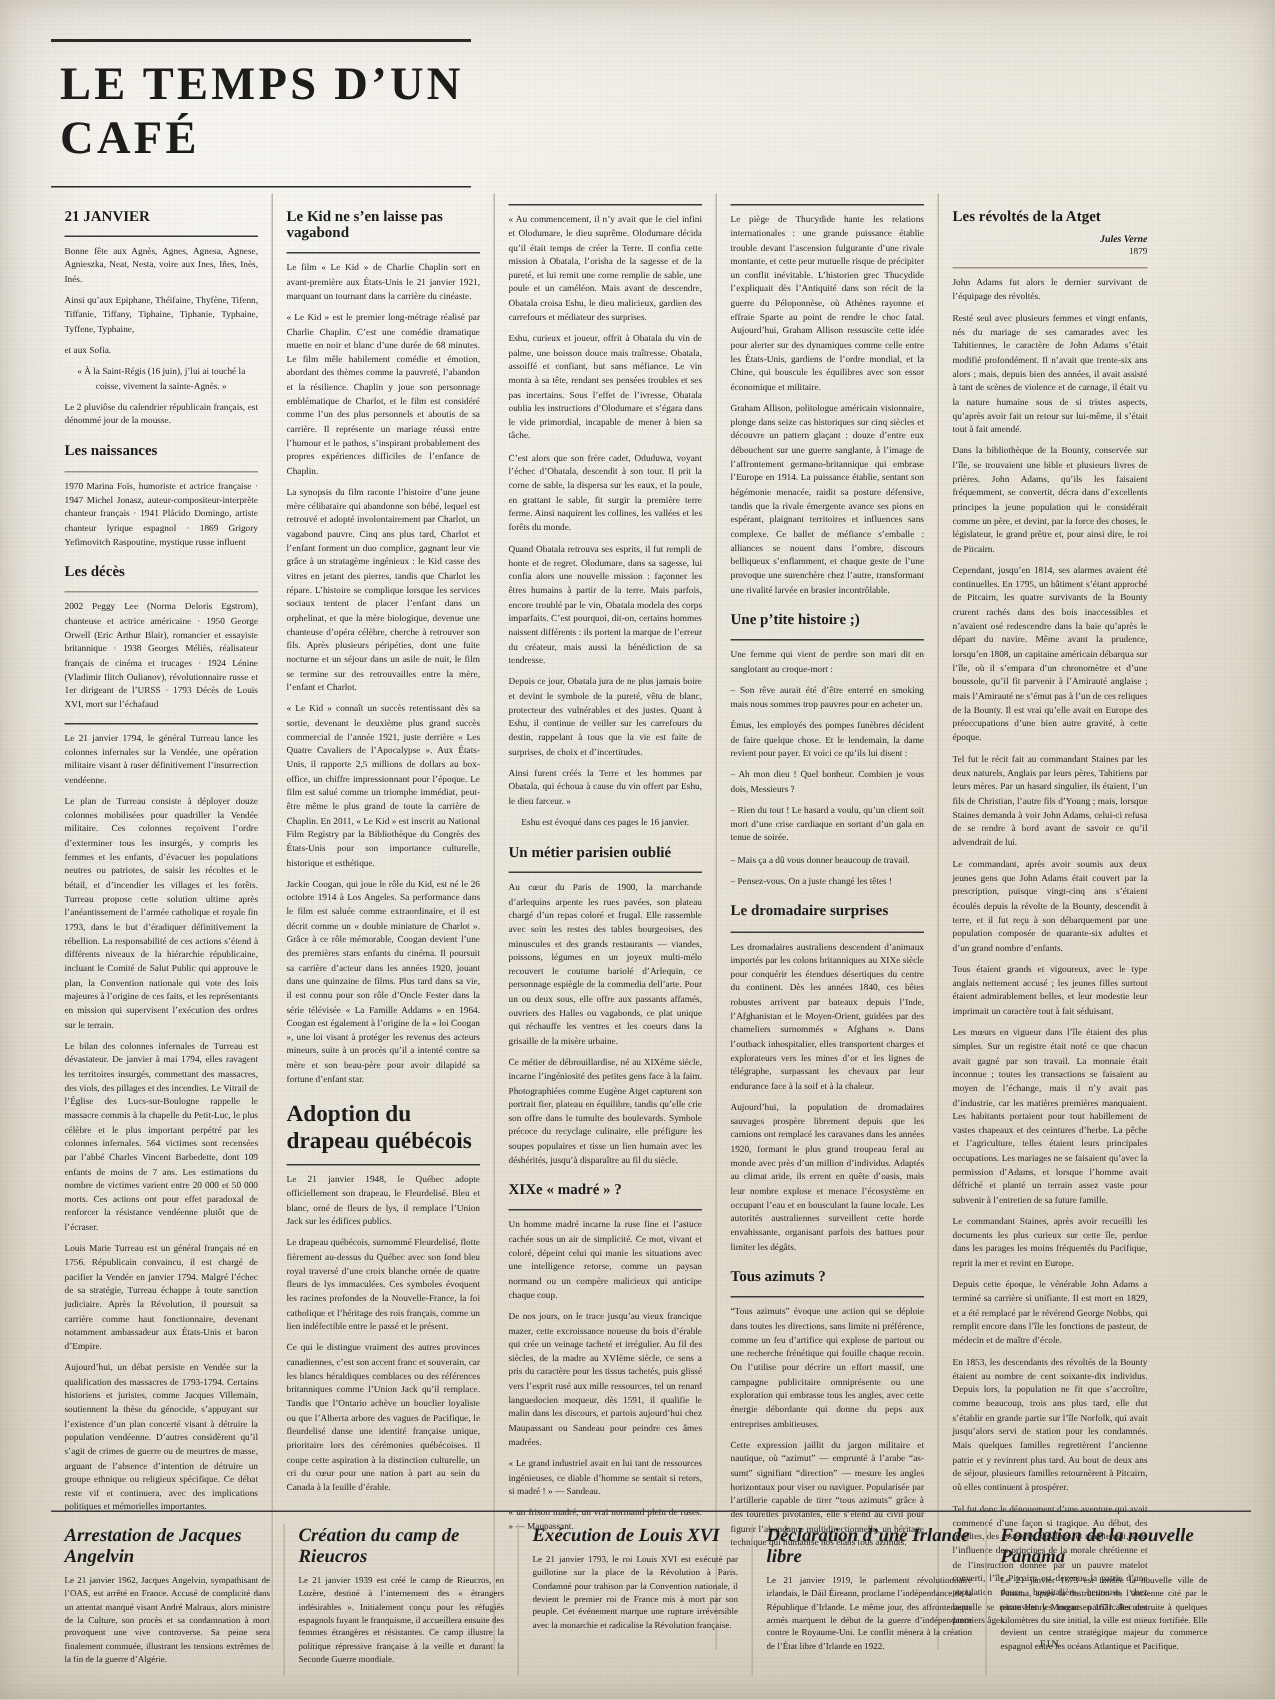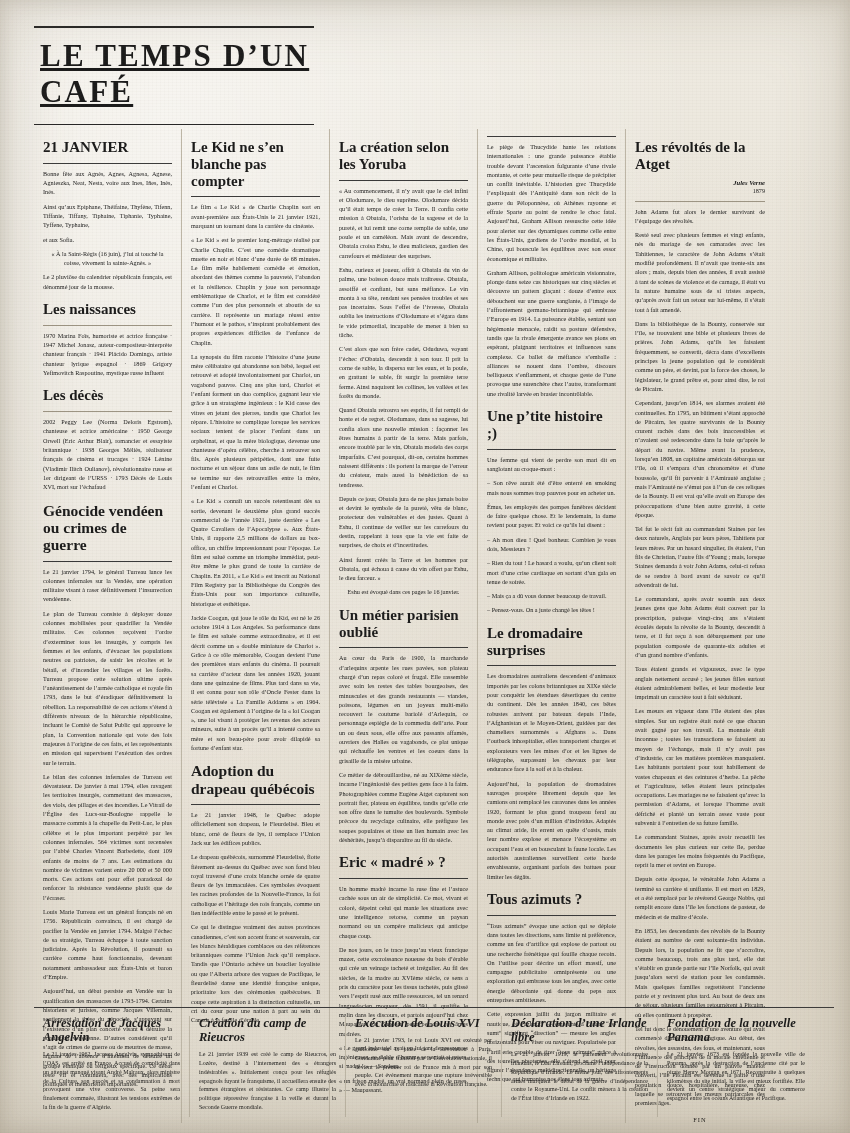--- a/index.html
+++ b/index.html
@@ -28,21 +28,21 @@
       repeating-linear-gradient(90deg, rgba(120,110,90,0.03) 0px, rgba(120,110,90,0.03) 1px, rgba(0,0,0,0) 1px, rgba(0,0,0,0) 4px);
     opacity:.7;
   }
   .masthead{
     font-family:"Liberation Serif", serif;
     font-size:31px;
     letter-spacing:2.2px;
     font-weight:700;
     padding:6px 0 10px 6px;
   }
-  .mast-wrap{width:280px;text-decoration:underline;}
+  .mast-wrap{width:280px;}
   .mast-line{border-top:2px solid #262626;margin-bottom:4px;}
   .mast-line2{border-top:1px solid #262626;margin-top:4px;}
 
   .cols{
     display:flex;
     gap:0px;
     margin-top:4px;
   }
   .col{
     box-sizing:border-box;
@@ -50,21 +50,21 @@
     border-right:1px solid #bdb6a6;
   }
   .col:last-child{border-right:none;}
   .c1{width:148px;}
   .c2{width:148px;}
   .c3{width:148px;}
   .c4{width:148px;}
   .c5{width:148px;}
 
   h2.hl{
-    font-size:15px;
+    font-size:10px;
     font-weight:700;
     line-height:1.12;
     margin:10px 0 6px 0;
     font-family:"Liberation Serif", serif;
   }
   h2.big{font-size:15.5px;}
 
   .rule{border-top:1px solid #3a3a3a;margin:7px 0 5px 0;}
   .rule.thin{border-top:1px solid #9d9584;}
 
@@ -141,62 +141,60 @@
       <p>Le 2 pluviôse du calendrier républicain français, est dénommé jour de la mousse.</p>
 
       <h2 class="hl">Les naissances</h2>
       <div class="rule thin"></div>
       <p>1970 Marina Foïs, humoriste et actrice française · 1947 Michel Jonasz, auteur-compositeur-interprète chanteur français · 1941 Plácido Domingo, artiste chanteur lyrique espagnol · 1869 Grigory Yefimovitch Raspoutine, mystique russe influent</p>
 
       <h2 class="hl">Les décès</h2>
       <div class="rule thin"></div>
       <p>2002 Peggy Lee (Norma Deloris Egstrom), chanteuse et actrice américaine · 1950 George Orwell (Eric Arthur Blair), romancier et essayiste britannique · 1938 Georges Méliès, réalisateur français de cinéma et trucages · 1924 Lénine (Vladimir Ilitch Oulianov), révolutionnaire russe et 1er dirigeant de l’URSS · 1793 Décès de Louis XVI, mort sur l’échafaud</p>
 
-      <h2 class="hl big">Génocide vendéen ou crimes de guerre</h2>
       <div class="rule"></div>
       <p>Le 21 janvier 1794, le général Turreau lance les colonnes infernales sur la Vendée, une opération militaire visant à raser définitivement l’insurrection vendéenne.</p>
       <p>Le plan de Turreau consiste à déployer douze colonnes mobilisées pour quadriller la Vendée militaire. Ces colonnes reçoivent l’ordre d’exterminer tous les insurgés, y compris les femmes et les enfants, d’évacuer les populations neutres ou patriotes, de saisir les récoltes et le bétail, et d’incendier les villages et les forêts. Turreau propose cette solution ultime après l’anéantissement de l’armée catholique et royale fin 1793, dans le but d’éradiquer définitivement la rébellion. La responsabilité de ces actions s’étend à différents niveaux de la hiérarchie républicaine, incluant le Comité de Salut Public qui approuve le plan, la Convention nationale qui vote des lois majeures à l’origine de ces faits, et les représentants en mission qui supervisent l’exécution des ordres sur le terrain.</p>
       <p>Le bilan des colonnes infernales de Turreau est dévastateur. De janvier à mai 1794, elles ravagent les territoires insurgés, commettant des massacres, des viols, des pillages et des incendies. Le Vitrail de l’Église des Lucs-sur-Boulogne rappelle le massacre commis à la chapelle du Petit-Luc, le plus célèbre et le plus important perpétré par les colonnes infernales. 564 victimes sont recensées par l’abbé Charles Vincent Barbedette, dont 109 enfants de moins de 7 ans. Les estimations du nombre de victimes varient entre 20 000 et 50 000 morts. Ces actions ont pour effet paradoxal de renforcer la résistance vendéenne plutôt que de l’écraser.</p>
       <p>Louis Marie Turreau est un général français né en 1756. Républicain convaincu, il est chargé de pacifier la Vendée en janvier 1794. Malgré l’échec de sa stratégie, Turreau échappe à toute sanction judiciaire. Après la Révolution, il poursuit sa carrière comme haut fonctionnaire, devenant notamment ambassadeur aux États-Unis et baron d’Empire.</p>
       <p>Aujourd’hui, un débat persiste en Vendée sur la qualification des massacres de 1793-1794. Certains historiens et juristes, comme Jacques Villemain, soutiennent la thèse du génocide, s’appuyant sur l’existence d’un plan concerté visant à détruire la population vendéenne. D’autres considèrent qu’il s’agit de crimes de guerre ou de meurtres de masse, arguant de l’absence d’intention de détruire un groupe ethnique ou religieux spécifique. Ce débat reste vif et continuera, avec des implications politiques et mémorielles importantes.</p>
     </div>
 
     <div class="col c2">
-      <h2 class="hl">Le Kid ne s’en blanche pas compter</h2>
+      <h2 class="hl">Le Kid ne s’en laisse pas vagabond</h2>
       <div class="rule"></div>
       <p>Le film « Le Kid » de Charlie Chaplin sort en avant-première aux États-Unis le 21 janvier 1921, marquant un tournant dans la carrière du cinéaste.</p>
       <p>« Le Kid » est le premier long-métrage réalisé par Charlie Chaplin. C’est une comédie dramatique muette en noir et blanc d’une durée de 68 minutes. Le film mêle habilement comédie et émotion, abordant des thèmes comme la pauvreté, l’abandon et la résilience. Chaplin y joue son personnage emblématique de Charlot, et le film est considéré comme l’un des plus personnels et aboutis de sa carrière. Il représente un mariage réussi entre l’humour et le pathos, s’inspirant probablement des propres expériences difficiles de l’enfance de Chaplin.</p>
       <p>La synopsis du film raconte l’histoire d’une jeune mère célibataire qui abandonne son bébé, lequel est retrouvé et adopté involontairement par Charlot, un vagabond pauvre. Cinq ans plus tard, Charlot et l’enfant forment un duo complice, gagnant leur vie grâce à un stratagème ingénieux : le Kid casse des vitres en jetant des pierres, tandis que Charlot les répare. L’histoire se complique lorsque les services sociaux tentent de placer l’enfant dans un orphelinat, et que la mère biologique, devenue une chanteuse d’opéra célèbre, cherche à retrouver son fils. Après plusieurs péripéties, dont une fuite nocturne et un séjour dans un asile de nuit, le film se termine sur des retrouvailles entre la mère, l’enfant et Charlot.</p>
       <p>« Le Kid » connaît un succès retentissant dès sa sortie, devenant le deuxième plus grand succès commercial de l’année 1921, juste derrière « Les Quatre Cavaliers de l’Apocalypse ». Aux États-Unis, il rapporte 2,5 millions de dollars au box-office, un chiffre impressionnant pour l’époque. Le film est salué comme un triomphe immédiat, peut-être même le plus grand de toute la carrière de Chaplin. En 2011, « Le Kid » est inscrit au National Film Registry par la Bibliothèque du Congrès des États-Unis pour son importance culturelle, historique et esthétique.</p>
       <p>Jackie Coogan, qui joue le rôle du Kid, est né le 26 octobre 1914 à Los Angeles. Sa performance dans le film est saluée comme extraordinaire, et il est décrit comme un « double miniature de Charlot ». Grâce à ce rôle mémorable, Coogan devient l’une des premières stars enfants du cinéma. Il poursuit sa carrière d’acteur dans les années 1920, jouant dans une quinzaine de films. Plus tard dans sa vie, il est connu pour son rôle d’Oncle Fester dans la série télévisée « La Famille Addams » en 1964. Coogan est également à l’origine de la « loi Coogan », une loi visant à protéger les revenus des acteurs mineurs, suite à un procès qu’il a intenté contre sa mère et son beau-père pour avoir dilapidé sa fortune d’enfant star.</p>
 
       <h2 class="hl big">Adoption du drapeau québécois</h2>
       <div class="rule"></div>
       <p>Le 21 janvier 1948, le Québec adopte officiellement son drapeau, le Fleurdelisé. Bleu et blanc, orné de fleurs de lys, il remplace l’Union Jack sur les édifices publics.</p>
       <p>Le drapeau québécois, surnommé Fleurdelisé, flotte fièrement au-dessus du Québec avec son fond bleu royal traversé d’une croix blanche ornée de quatre fleurs de lys immaculées. Ces symboles évoquent les racines profondes de la Nouvelle-France, la foi catholique et l’héritage des rois français, comme un lien indéfectible entre le passé et le présent.</p>
       <p>Ce qui le distingue vraiment des autres provinces canadiennes, c’est son accent franc et souverain, car les blancs héraldiques comblaces ou des références britanniques comme l’Union Jack qu’il remplace. Tandis que l’Ontario achève un bouclier loyaliste ou que l’Alberta arbore des vagues de Pacifique, le fleurdelisé danse une identité française unique, prioritaire lors des cérémonies québécoises. Il coupe cette aspiration à la distinction culturelle, un cri du cœur pour une nation à part au sein du Canada à la feuille d’érable.</p>
     </div>
 
     <div class="col c3">
-      <h2 class="hl">La création selon les Yoruba</h2>
       <div class="rule"></div>
       <p>« Au commencement, il n’y avait que le ciel infini et Olodumare, le dieu suprême. Olodumare décida qu’il était temps de créer la Terre. Il confia cette mission à Obatala, l’orisha de la sagesse et de la pureté, et lui remit une corne remplie de sable, une poule et un caméléon. Mais avant de descendre, Obatala croisa Eshu, le dieu malicieux, gardien des carrefours et médiateur des surprises.</p>
       <p>Eshu, curieux et joueur, offrit à Obatala du vin de palme, une boisson douce mais traîtresse. Obatala, assoiffé et confiant, but sans méfiance. Le vin monta à sa tête, rendant ses pensées troubles et ses pas incertains. Sous l’effet de l’ivresse, Obatala oublia les instructions d’Olodumare et s’égara dans le vide primordial, incapable de mener à bien sa tâche.</p>
       <p>C’est alors que son frère cadet, Oduduwa, voyant l’échec d’Obatala, descendit à son tour. Il prit la corne de sable, la dispersa sur les eaux, et la poule, en grattant le sable, fit surgir la première terre ferme. Ainsi naquirent les collines, les vallées et les forêts du monde.</p>
       <p>Quand Obatala retrouva ses esprits, il fut rempli de honte et de regret. Olodumare, dans sa sagesse, lui confia alors une nouvelle mission : façonner les êtres humains à partir de la terre. Mais parfois, encore troublé par le vin, Obatala modela des corps imparfaits. C’est pourquoi, dit-on, certains hommes naissent différents : ils portent la marque de l’erreur du créateur, mais aussi la bénédiction de sa tendresse.</p>
       <p>Depuis ce jour, Obatala jura de ne plus jamais boire et devint le symbole de la pureté, vêtu de blanc, protecteur des vulnérables et des justes. Quant à Eshu, il continue de veiller sur les carrefours du destin, rappelant à tous que la vie est faite de surprises, de choix et d’incertitudes.</p>
       <p>Ainsi furent créés la Terre et les hommes par Obatala, qui échoua à cause du vin offert par Eshu, le dieu farceur. »</p>
       <p class="center">Eshu est évoqué dans ces pages le 16 janvier.</p>
 
       <h2 class="hl">Un métier parisien oublié</h2>
       <div class="rule"></div>
       <p>Au cœur du Paris de 1900, la marchande d’arlequins arpente les rues pavées, son plateau chargé d’un repas coloré et frugal. Elle rassemble avec soin les restes des tables bourgeoises, des minuscules et des grands restaurants — viandes, poissons, légumes en un joyeux multi-mélo recouvert le coutume bariolé d’Arlequin, ce personnage espiègle de la commedia dell’arte. Pour un ou deux sous, elle offre aux passants affamés, ouvriers des Halles ou vagabonds, ce plat unique qui réchauffe les ventres et les coeurs dans la grisaille de la misère urbaine.</p>
       <p>Ce métier de débrouillardise, né au XIXème siècle, incarne l’ingéniosité des petites gens face à la faim. Photographiées comme Eugène Atget capturent son portrait fier, plateau en équilibre, tandis qu’elle crie son offre dans le tumulte des boulevards. Symbole précoce du recyclage culinaire, elle préfigure les soupes populaires et tisse un lien humain avec les déshérités, jusqu’à disparaître au fil du siècle.</p>
 
-      <h2 class="hl">Eric « madré » ?</h2>
+      <h2 class="hl">XIXe « madré » ?</h2>
       <div class="rule"></div>
       <p>Un homme madré incarne la ruse fine et l’astuce cachée sous un air de simplicité. Ce mot, vivant et coloré, dépeint celui qui manie les situations avec une intelligence retorse, comme un paysan normand ou un compère malicieux qui anticipe chaque coup.</p>
       <p>De nos jours, on le trace jusqu’au vieux francique mazer, cette excroissance noueuse du bois d’érable qui crée un veinage tacheté et irrégulier. Au fil des siècles, de la madre au XVIème siècle, ce sens a pris du caractère pour les tissus tachetés, puis glissé vers l’esprit rusé aux mille ressources, tel un renard languedocien moqueur, dès 1591, il qualifie le malin dans les discours, et partois aujourd’hui chez Maupassant ou Sandeau pour peindre ces âmes madrées.</p>
       <p>« Le grand industriel avait en lui tant de ressources ingénieuses, ce diable d’homme se sentait si retors, si madré ! » — Sandeau.</p>
       <p>« un frison madré, un vrai normand plein de ruses. » — Maupassant.</p>
     </div>
 
     <div class="col c4">
       <div class="rule"></div>
       <p>Le piège de Thucydide hante les relations internationales : une grande puissance établie trouble devant l’ascension fulgurante d’une rivale montante, et cette peur mutuelle risque de précipiter un conflit inévitable. L’historien grec Thucydide l’expliquait dès l’Antiquité dans son récit de la guerre du Péloponnèse, où Athènes rayonne et effraie Sparte au point de rendre le choc fatal. Aujourd’hui, Graham Allison ressuscite cette idée pour alerter sur des dynamiques comme celle entre les États-Unis, gardiens de l’ordre mondial, et la Chine, qui bouscule les équilibres avec son essor économique et militaire.</p>

